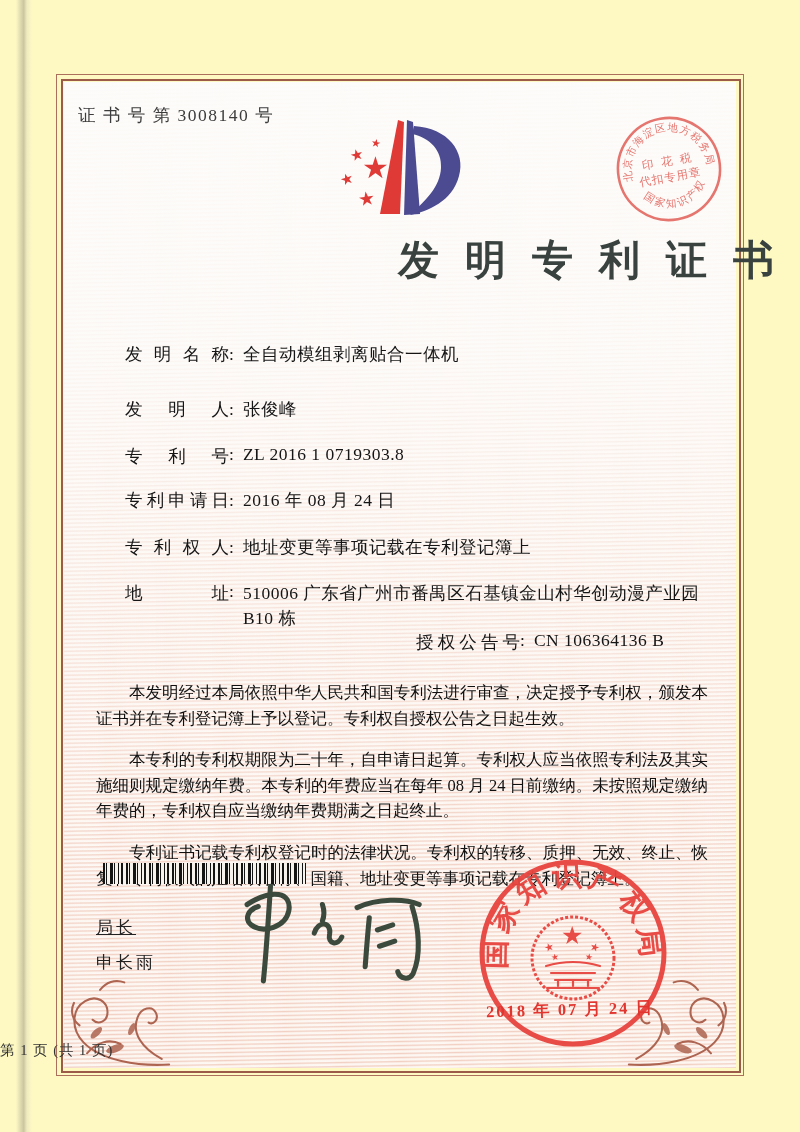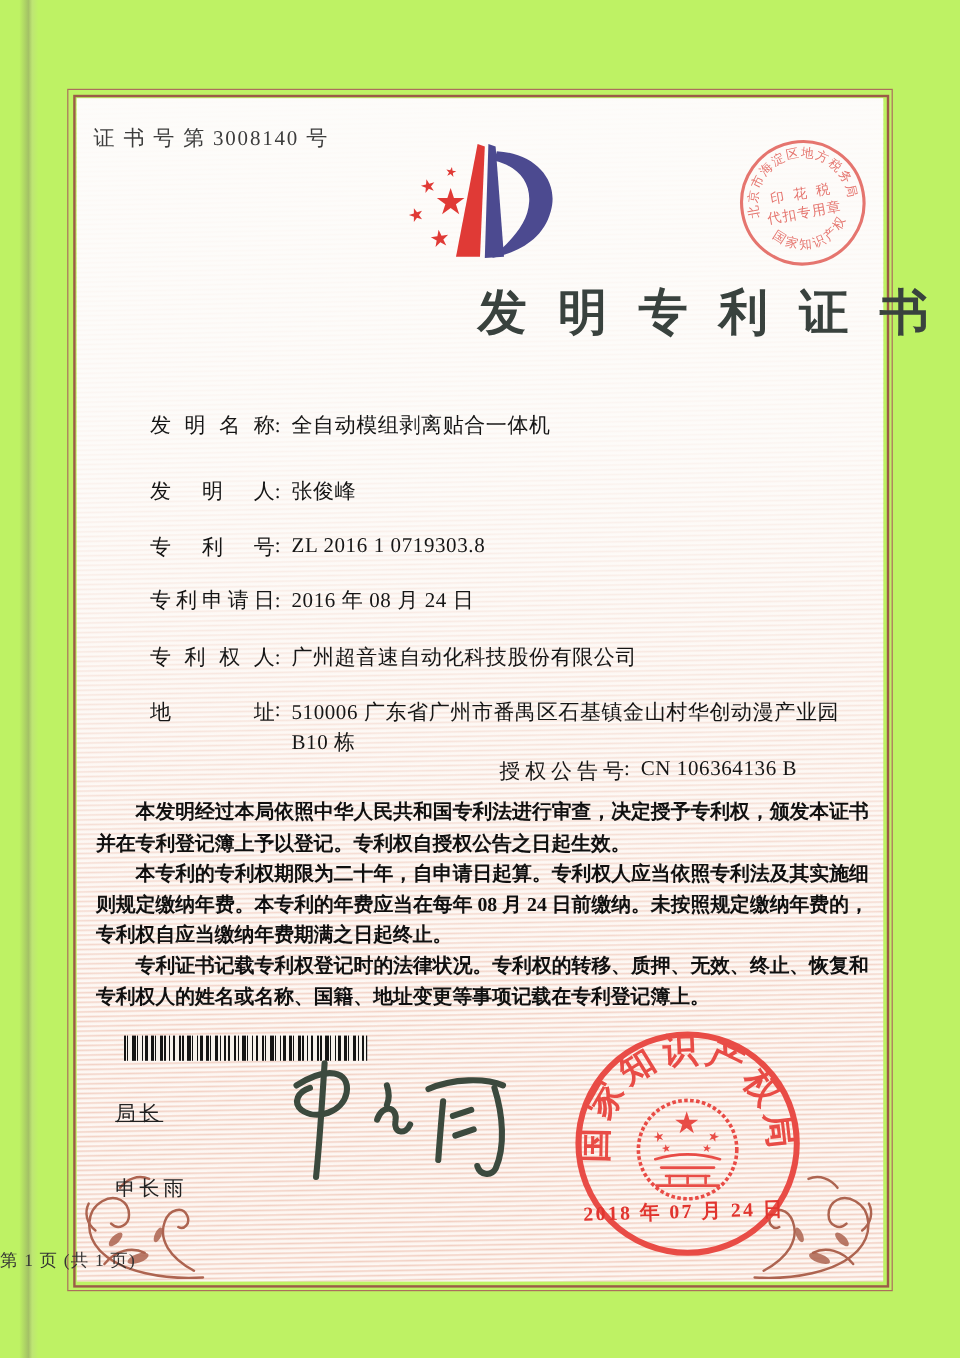--- a/index.html
+++ b/index.html
@@ -1,19 +1,19 @@
 <!DOCTYPE html>
 <html><head>
 <meta charset="utf-8">
 <style>
   html,body{margin:0;padding:0;}
   body{width:800px;height:1132px;background:#f4f2ee;}
   .page{
     position:relative;width:800px;height:1132px;overflow:hidden;
-    background:#bef264;
+    background:#fef9c3;
     font-family:"Liberation Serif","DejaVu Serif",serif;
     color:#1c1c1c;
   }
   .scan-edge{
     position:absolute;left:16px;top:0;width:16px;height:100%;
     background:linear-gradient(90deg,rgba(255,255,255,0) 0%,rgba(120,114,104,0.38) 48%,rgba(190,184,172,0.22) 68%,rgba(255,255,255,0) 100%);
   }
   
   .frame-outer{position:absolute;left:56px;top:74px;width:686px;height:1000px;border:1px solid #ab6f5c;}
   .frame-inner{position:absolute;left:61px;top:79px;width:676px;height:990px;border:2px solid #9c5b48;}
@@ -33,30 +33,30 @@
   }
   .frow{position:absolute;left:97px;font-size:17.5px;white-space:nowrap;color:#151515;margin-left:28px;}
   .flabel{display:inline-block;width:104px;text-align:justify;text-align-last:justify;vertical-align:top;}
   .fcolon{margin-right:9px;}
   .fvalue{letter-spacing:0.5px;}
   .fvalue.wrap{display:inline-block;width:474px;white-space:normal;line-height:25px;vertical-align:top;}
   .frow.r1{top:342px}.frow.r2{top:397px}.frow.r3{top:444px}.frow.r4{top:488px}
   .frow.r5{top:535px}.frow.r6{top:581px}.frow.r7{top:630px}
   .grant-no-group{position:absolute;left:291px;top:0;}
   .paras{position:absolute;left:80px;top:664px;width:644px;font-size:16.5px;line-height:25.6px;color:#101010;text-align:justify;}
-  .paras p{margin:0;text-indent:2em;font-weight:bold;}
+  .paras p{margin:16px;text-indent:2em;}
   .barcode{
     position:absolute;left:103px;top:863px;width:203px;height:21px;
     background:repeating-linear-gradient(90deg,
       #141414 0 2px,#f7f2ec 2px 3px,#141414 3px 4px,#f7f2ec 4px 7px,
       #141414 7px 10px,#f7f2ec 10px 11px,#141414 11px 12px,#f7f2ec 12px 15px,
       #141414 15px 16px,#f7f2ec 16px 18px,#141414 18px 20px,#f7f2ec 20px 23px);
   }
   .officer-title{position:absolute;left:96px;top:916px;font-size:17px;letter-spacing:3px;color:#222;font-family:"Liberation Sans","DejaVu Sans",sans-serif;text-decoration:underline;}
-  .officer-name{position:absolute;left:96px;top:951px;font-size:17px;letter-spacing:3px;color:#222;font-family:"Liberation Sans","DejaVu Sans",sans-serif;margin-top:28px;}
+  .officer-name{position:absolute;left:96px;top:951px;font-size:17px;letter-spacing:3px;color:#222;font-family:"Liberation Sans","DejaVu Sans",sans-serif;}
   .signature{position:absolute;left:216px;top:876px;width:220px;height:112px;}
   .main-seal{position:absolute;left:474px;top:854px;width:198px;height:198px;opacity:.95;}
   .seal-date{
     position:absolute;left:486px;top:999px;font-size:16.5px;color:#e1352f;
     letter-spacing:2px;font-weight:bold;transform:rotate(-1.5deg);white-space:nowrap;
   }
   .footer{position:absolute;left:0;width:800px;top:1041px;font-size:14.5px;letter-spacing:1px;color:#333;}
   .corner{position:absolute;width:112px;height:112px;}
   .corner.bl{left:59px;top:960px;}
   .corner.br{left:627px;top:960px;transform:scaleX(-1);}
@@ -141,21 +141,21 @@
   <div class="frow r2">
     <span class="flabel">发明人</span><span class="fcolon">:</span><span class="fvalue">张俊峰</span>
   </div>
   <div class="frow r3">
     <span class="flabel">专利号</span><span class="fcolon">:</span><span class="fvalue">ZL 2016 1 0719303.8</span>
   </div>
   <div class="frow r4">
     <span class="flabel">专利申请日</span><span class="fcolon">:</span><span class="fvalue">2016 年 08 月 24 日</span>
   </div>
   <div class="frow r5">
-    <span class="flabel">专利权人</span><span class="fcolon">:</span><span class="fvalue">广州超音速自动化科技股份有限公司</span>
+    <span class="flabel">专利权人</span><span class="fcolon">:</span><span class="fvalue">地址变更等事项记载在专利登记簿上</span>
   </div>
   <div class="frow r6">
     <span class="flabel">地址</span><span class="fcolon">:</span><span class="fvalue wrap">510006 广东省广州市番禺区石基镇金山村华创动漫产业园 B10 栋</span>
   </div>
   <div class="frow r7">
     <span class="grant-no-group">
       <span class="flabel">授权公告号</span><span class="fcolon">:</span><span class="fvalue">CN 106364136 B</span>
     </span>
   </div>
 

